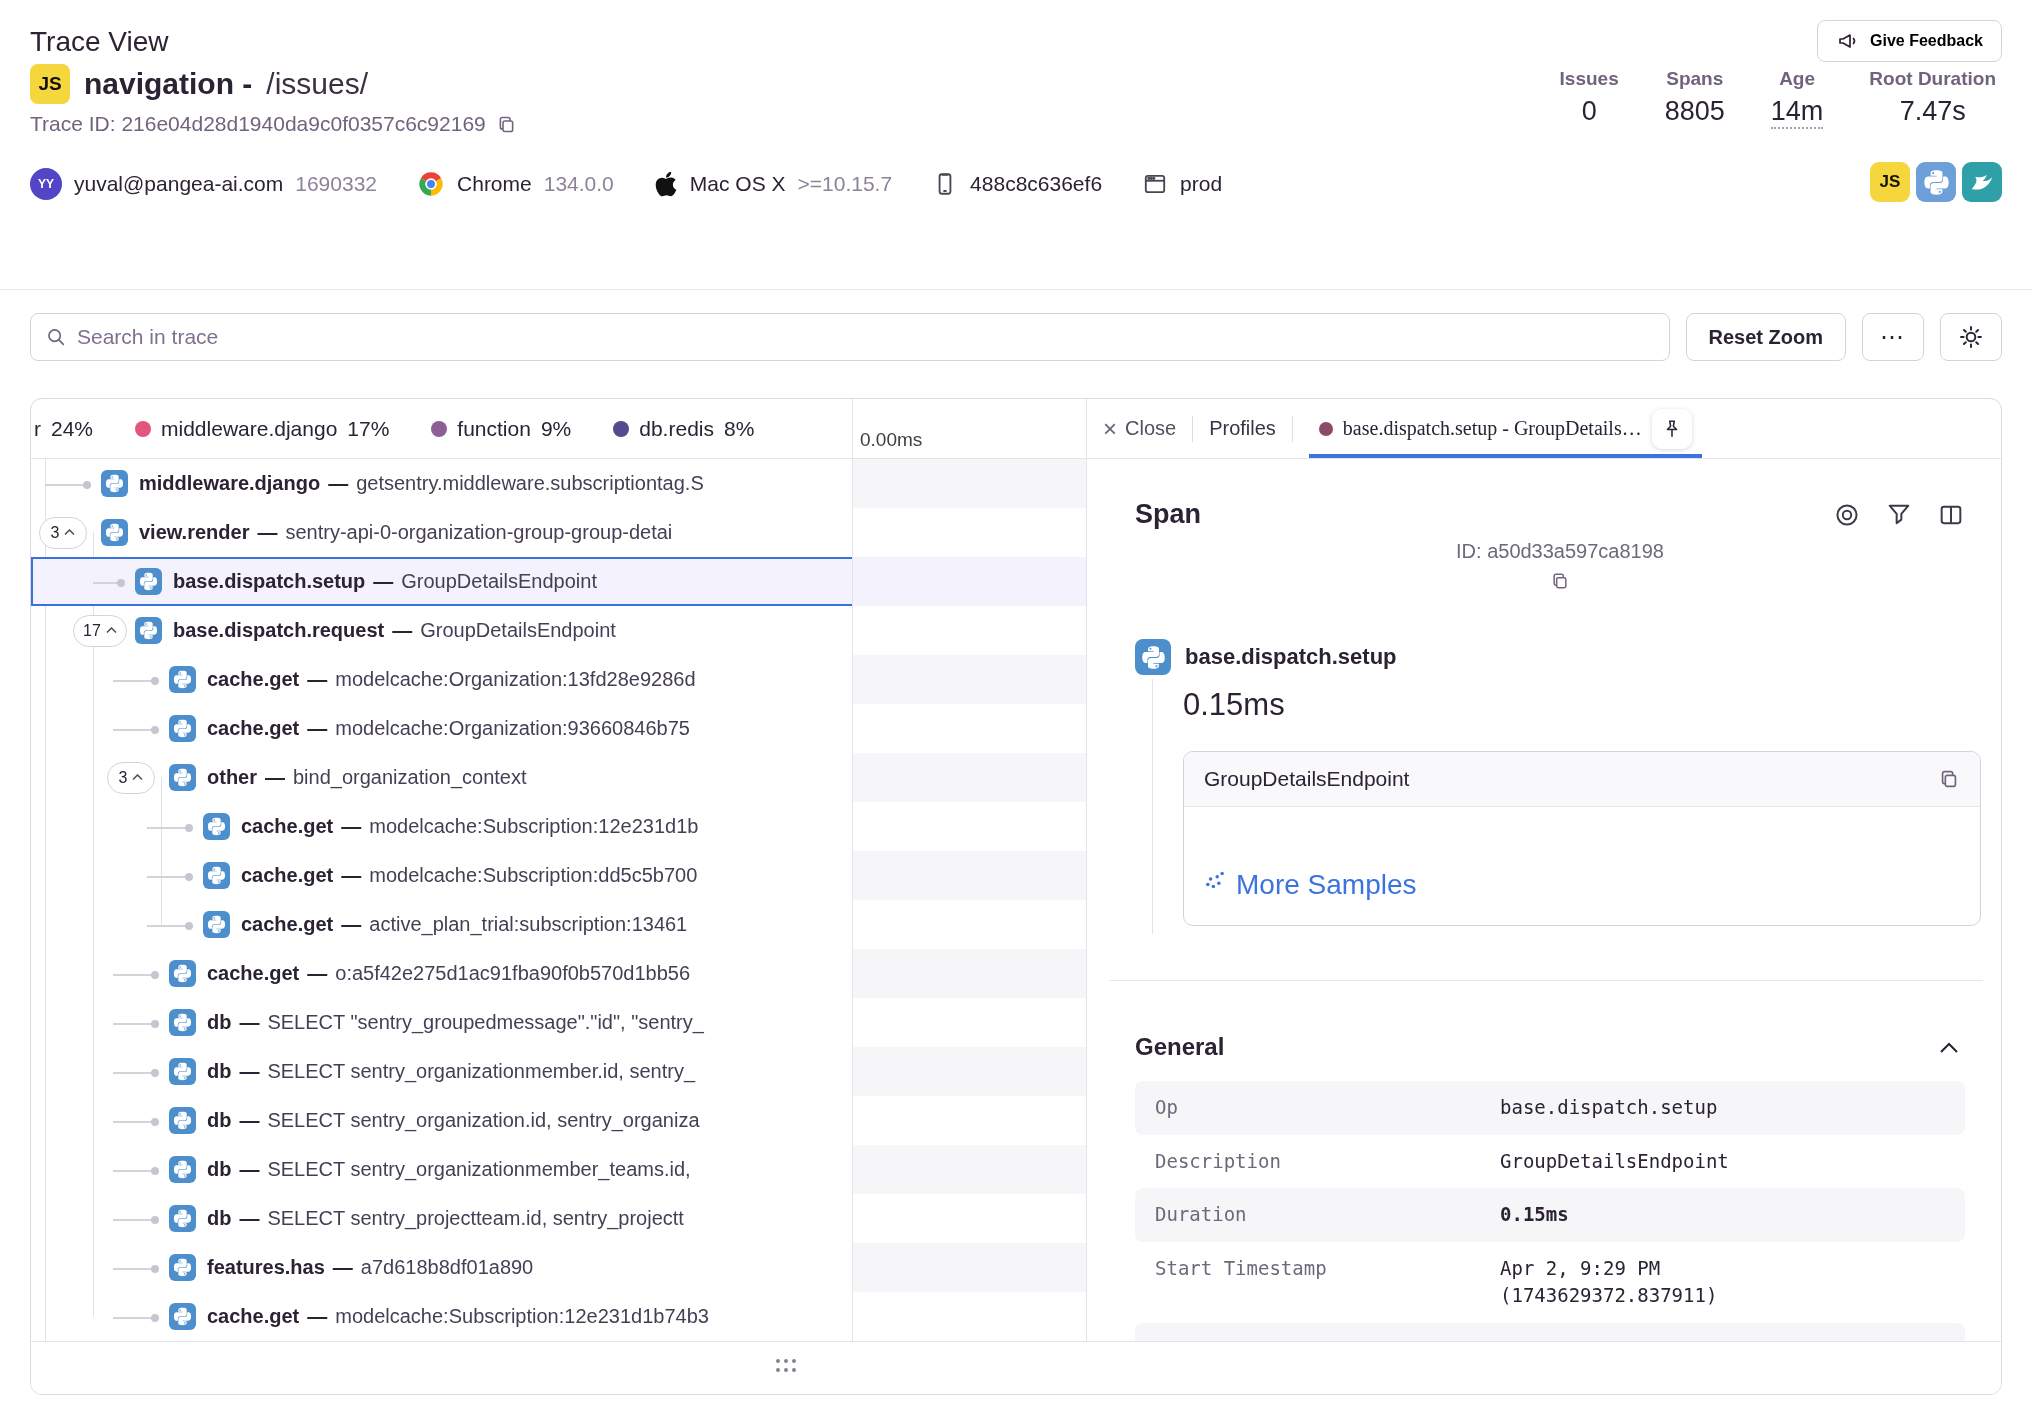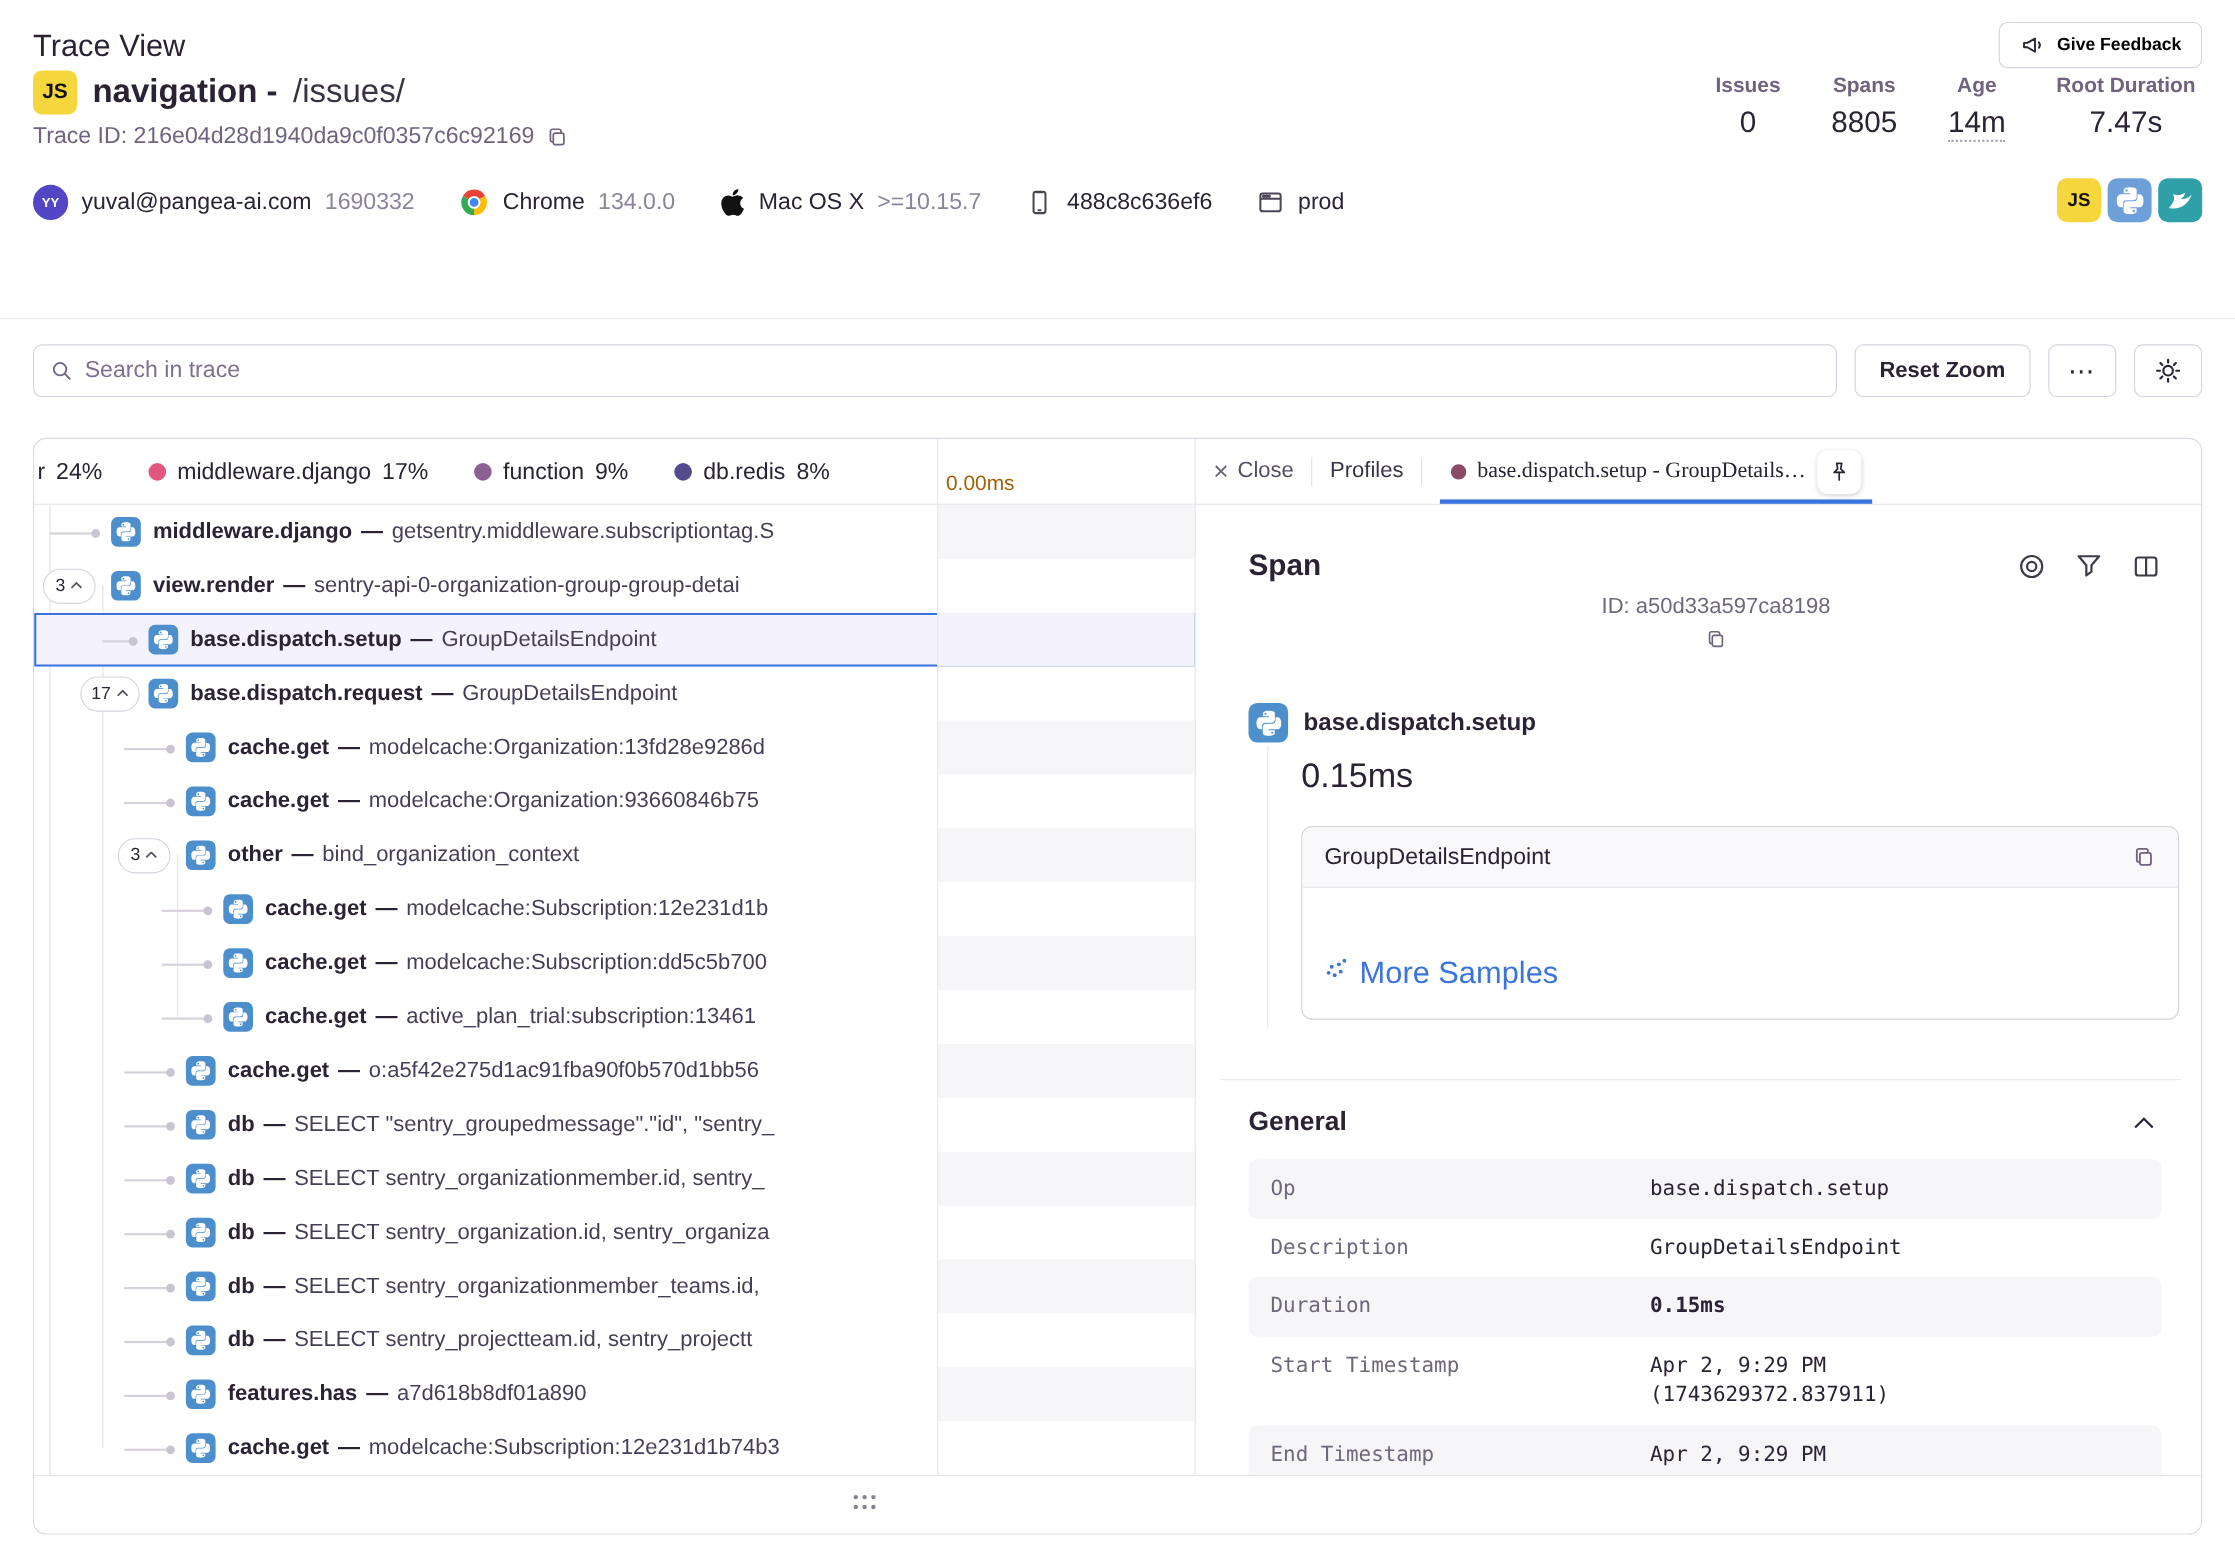--- a/index.html
+++ b/index.html
@@ -47,21 +47,21 @@
 
   
   #main { position:absolute; left:30px; top:398px; width:1972px; height:997px; border:1px solid #dcd7e1; border-radius:12px; background:#fff; overflow:hidden; }
 
   
   .legend-band { position:absolute; left:0; top:0; width:821px; height:60px; border-bottom:1px solid #e6e2ea;
     display:flex; align-items:center; gap:42px; padding-left:3px; overflow:hidden; white-space:nowrap; }
   .leg-item { display:flex; align-items:center; gap:10px; font-size:21px; cursor:pointer; }
   .leg-dot { width:16px; height:16px; border-radius:50%; }
   .tl-head { position:absolute; left:821px; top:0; width:234px; height:60px; border-left:1px solid #e6e2ea; border-bottom:1px solid #e6e2ea;
-    display:flex; align-items:flex-end; padding:0 0 7px 7px; font-size:19px; color:#a16207; }
+    display:flex; align-items:flex-end; padding:0 0 7px 7px; font-size:19px; color:#404040; }
   .tab-bar { position:absolute; left:1055px; top:0; right:0; height:60px; border-left:1px solid #e6e2ea; border-bottom:1px solid #e6e2ea;
     display:flex; align-items:center; padding-left:16px; gap:16px; }
   .tab-close { display:flex; align-items:center; gap:8px; font-size:20px; color:#564f62; cursor:pointer; }
   .tab-close .x { font-size:24px; color:#6c6577; }
   .tab-div { width:1px; height:26px; background:#e0dce5; }
   .tab { font-size:20px; color:#3a3344; cursor:pointer; }
   .tab-active { position:relative; height:100%; display:flex; align-items:center; gap:10px; padding:0 10px; cursor:pointer; }
   .tab-active::after { content:""; position:absolute; left:0; right:0; bottom:0; height:4px; background:#3c74dd; }
   .tab-dot { width:14px; height:14px; border-radius:50%; background:#8b4a68; }
   .tab-active .lbl { font-size:20px; color:#2b2233;font-family:Liberation Serif, serif; }
@@ -111,21 +111,21 @@
   .op-row { margin-top:48px; display:flex; align-items:center; gap:14px; }
   .op-row .py-big { width:36px; height:36px; border-radius:8px; background:#4d8fcc; display:flex; align-items:center; justify-content:center; }
   .op-row .nm { font-size:22px; font-weight:700; }
   .indent { margin-left:17px; border-left:1px solid #e6e2ea; padding-left:30px; margin-top:4px; padding-top:8px; padding-bottom:8px; }
   .duration { font-size:31px; font-weight:500; color:#2b2233; }
   .sample-card { margin-top:28px; border:1px solid #d6d1dd; border-radius:10px; overflow:hidden; margin-right:4px; }
   .sample-card .hd { background:#f9f8fb; border-bottom:1px solid #e6e2ea; padding:15px 20px; display:flex; align-items:center; justify-content:space-between; font-size:21px; }
   .sample-card .bd { padding:18px 20px 20px; }
   .more-link { display:inline-flex; gap:10px; font-size:28px; color:#3c74dd; cursor:pointer;margin-top:44px; }
   .sep { margin:46px 2px 0 -26px; border-top:1px solid #e9e6ee; }
-  .gen-hdr { margin-top:24px; display:flex; align-items:center; justify-content:space-between; padding-right:26px; }
+  .gen-hdr { margin-top:52px; display:flex; align-items:center; justify-content:space-between; padding-right:26px; }
   .gen-hdr h3 { font-size:24px; font-weight:700; }
   .kv { margin-top:20px; width:calc(100% - 20px); font-family:"DejaVu Sans Mono",monospace; font-size:19px; }
   .kv .row { display:flex; padding:13px 20px; border-radius:8px; line-height:1.45; }
   .kv .row.shade { background:#f6f5f8; }
   .kv .k { flex:0 0 345px; color:#6f687a; }
   .kv .v { color:#2b2233; }
   .kv .v.b { font-weight:700; }
 </style>
 </head>
 <body>

